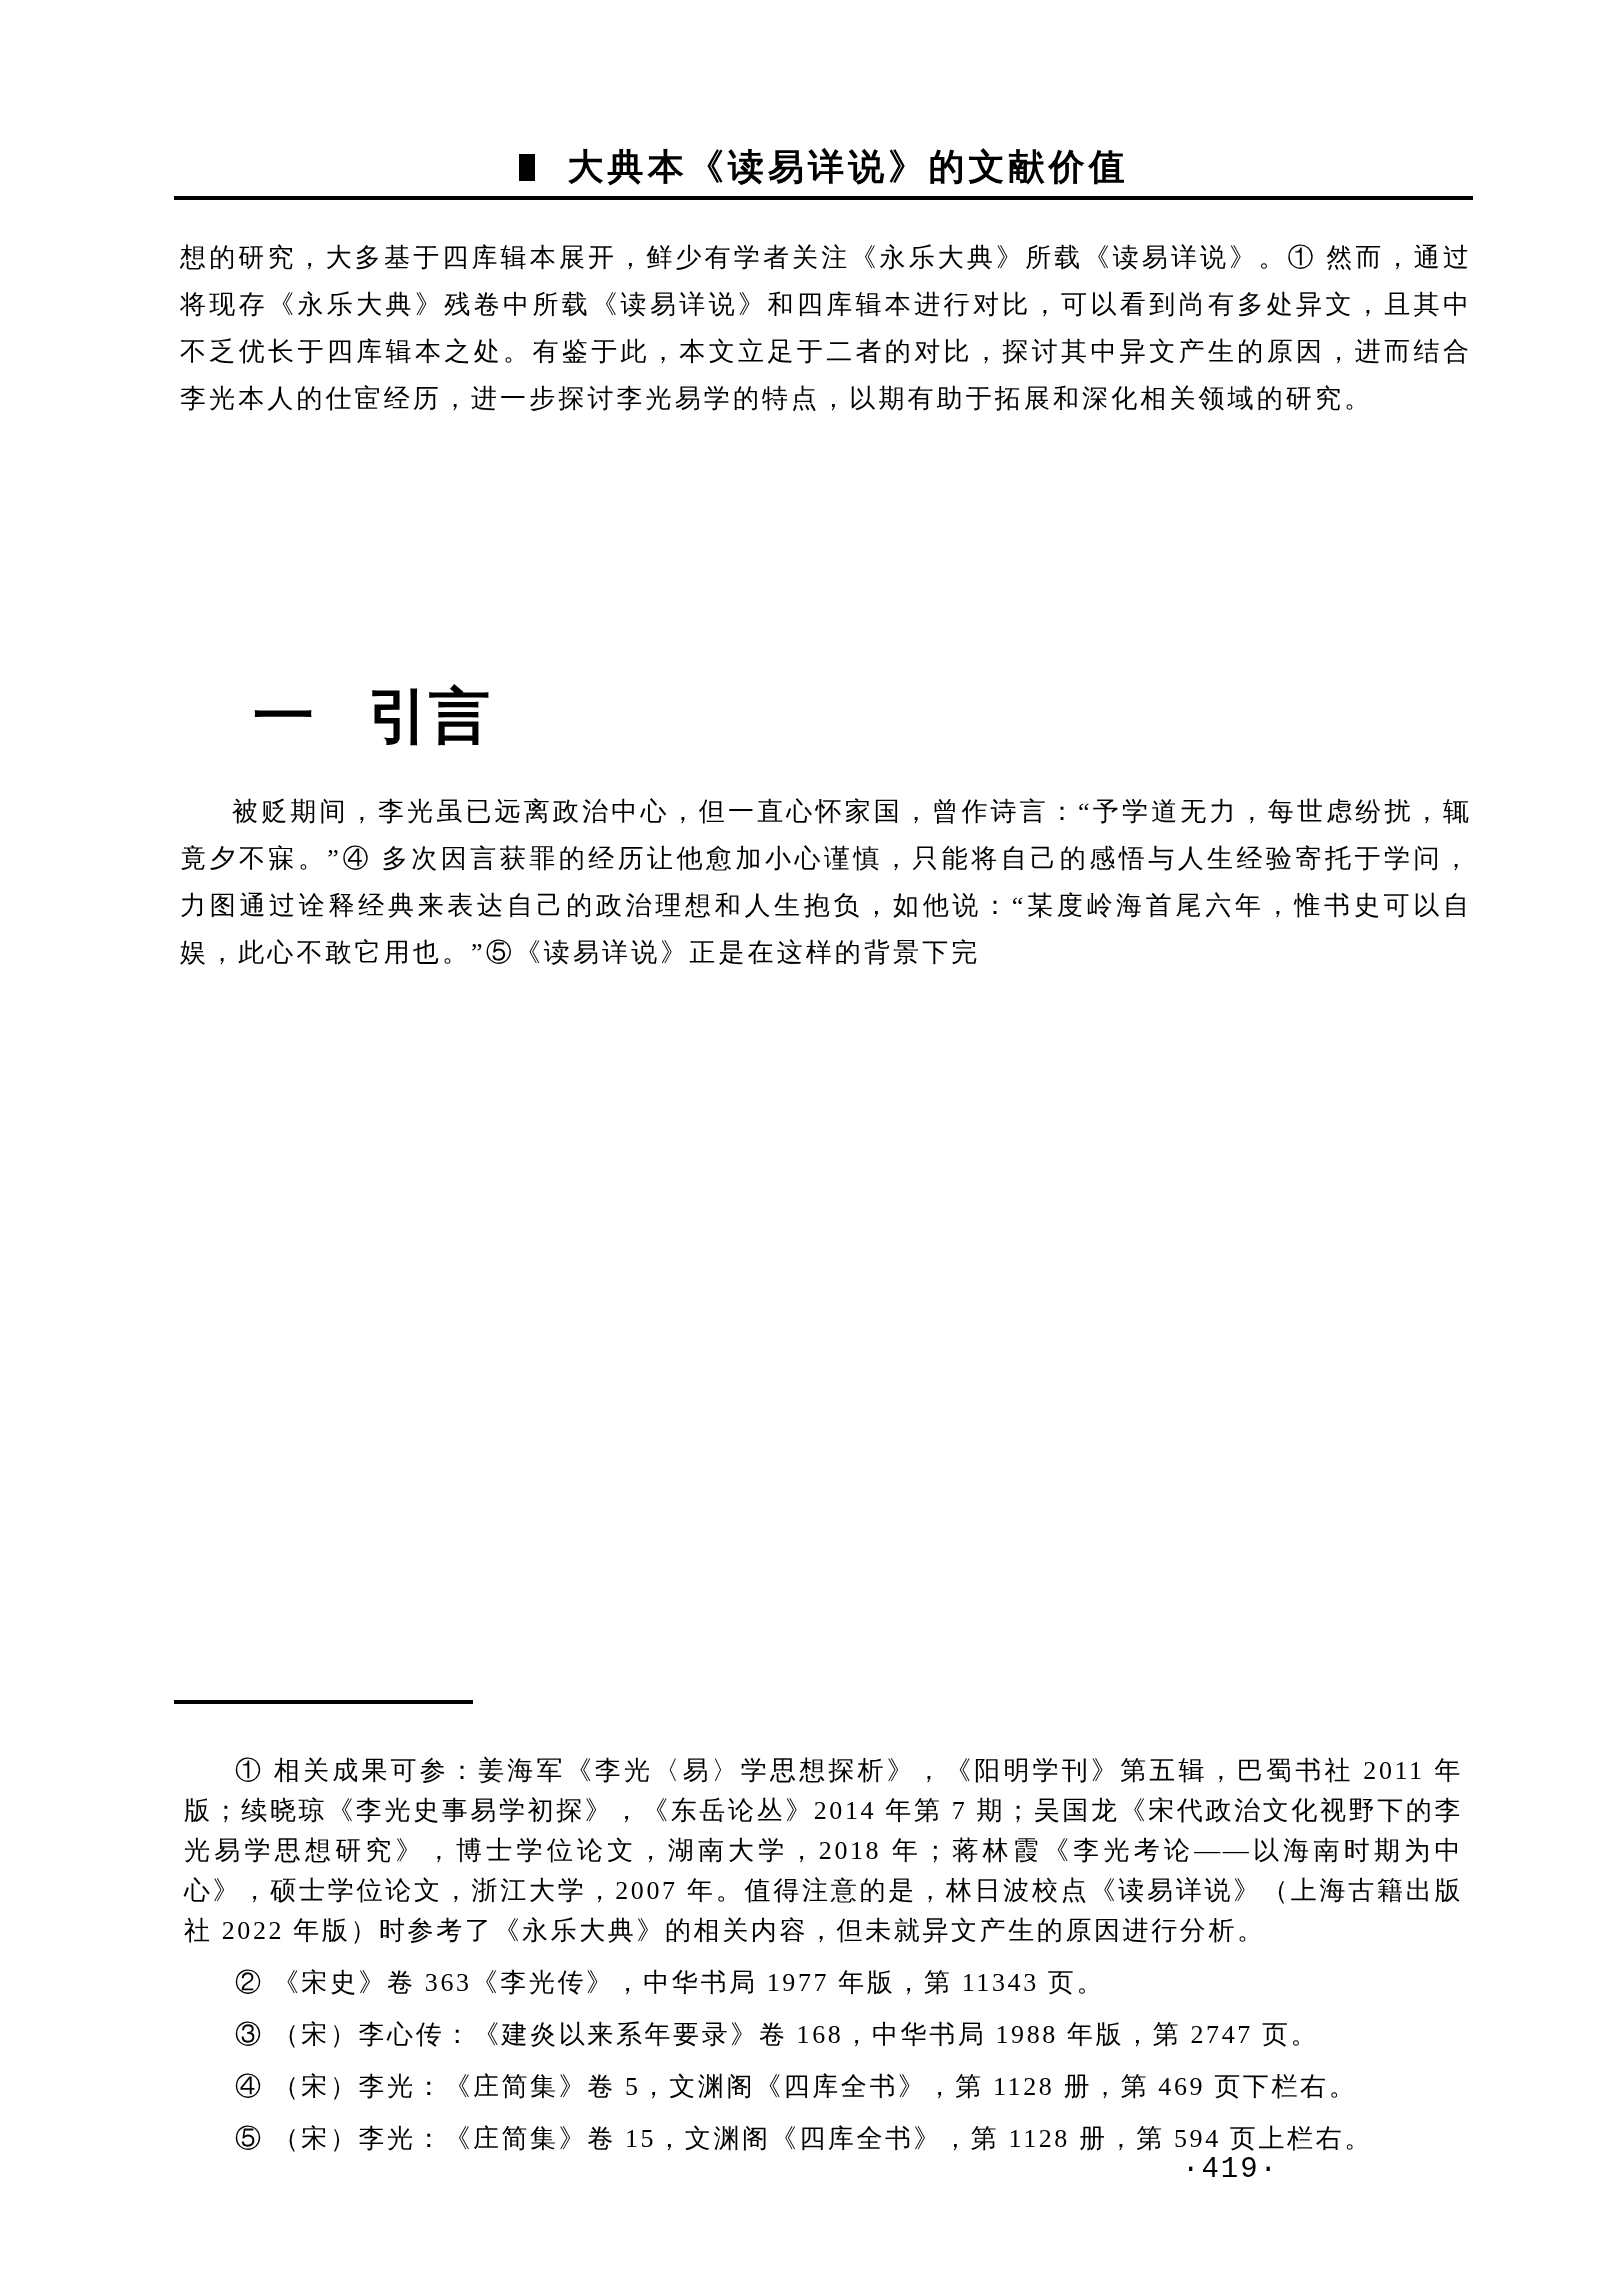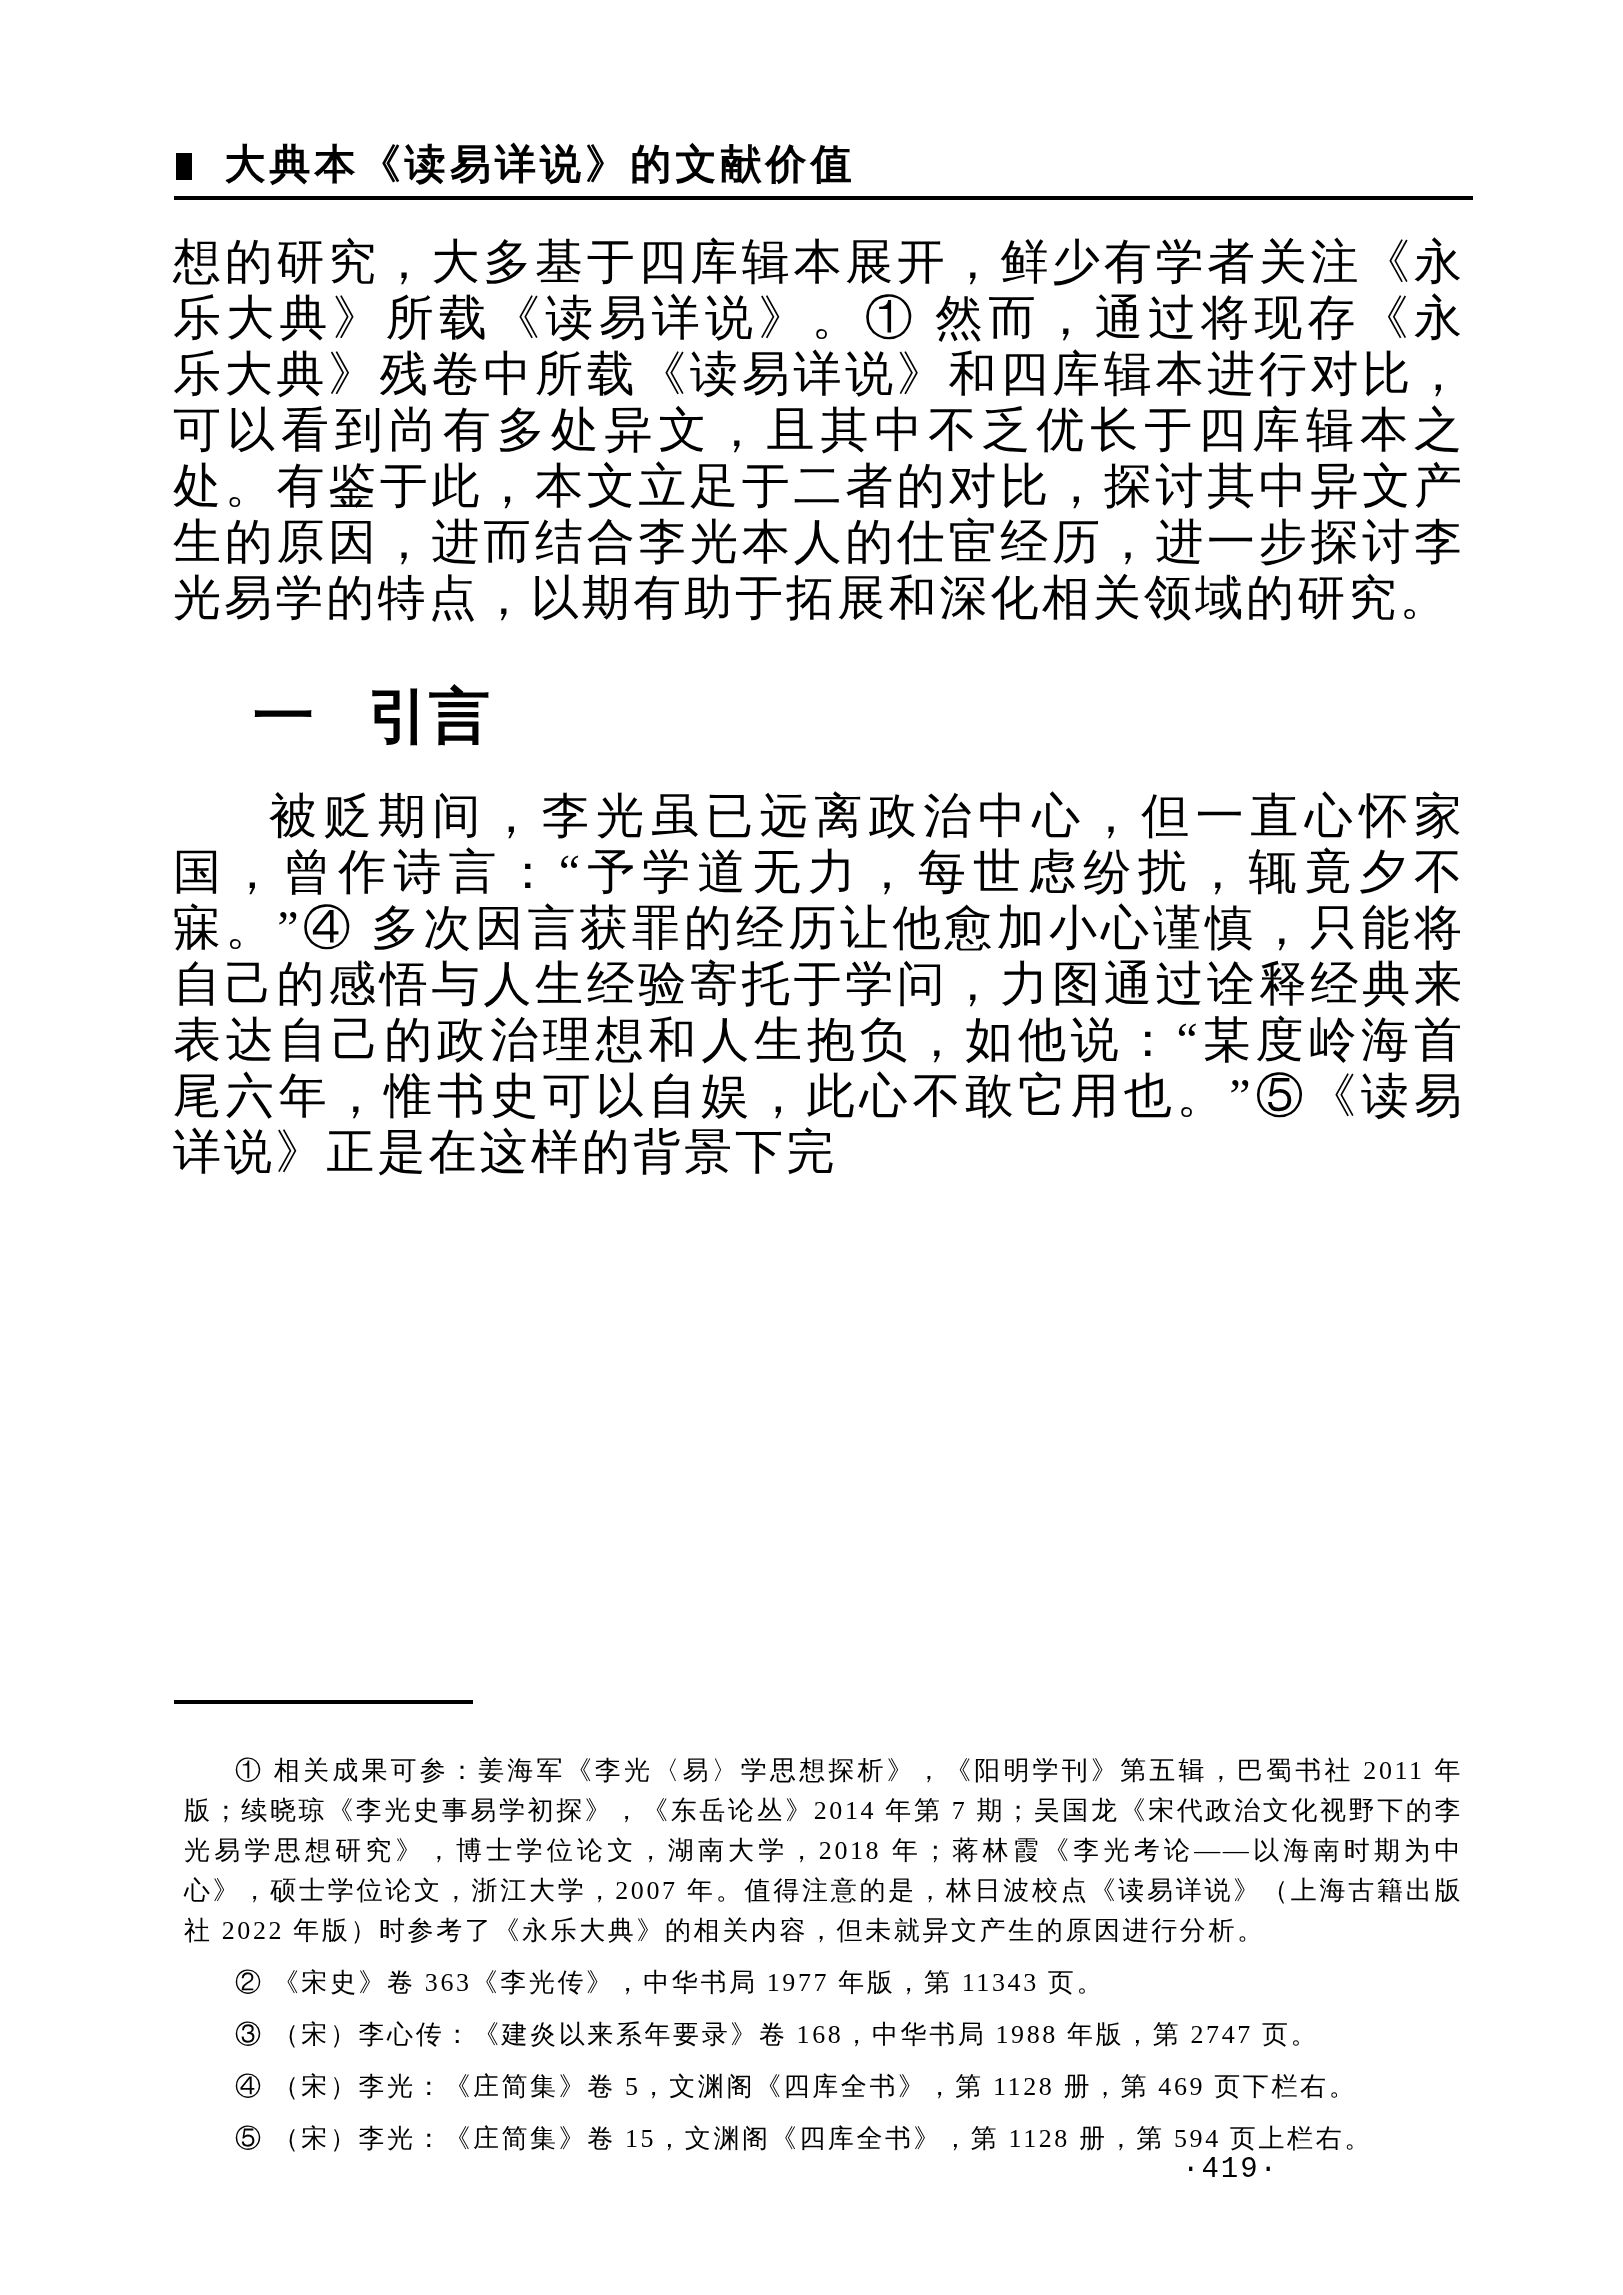--- a/index.html
+++ b/index.html
@@ -12,24 +12,24 @@
     font-family: "Liberation Serif", "DejaVu Serif", serif;
     overflow: hidden;
   }
 
   
   .running-head {
     position: absolute;
     top: 147px;
     left: 176px;
     width: 1296px;
-    text-align: left;
-    font-family: Liberation Mono, monospace;
+    text-align: center;
+    font-family: Liberation Serif, serif;
     font-weight: bold;
-    font-size: 41px;
+    font-size: 36px;
     letter-spacing: 4.1px;
     line-height: 41px;
     white-space: nowrap;
   }
   .head-square {
     display: inline-block;
     width: 16.4px;
     height: 26.6px;
     background: #000;
     margin-right: 32px;
@@ -40,24 +40,24 @@
     top: 196px;
     left: 174px;
     width: 1299px;
     height: 3.6px;
     background: #000;
   }
 
   
   .bodyblock {
     position: absolute;
-    left: 173px;
+    left: 180px;
     width: 1292px;
-    font-size: 48px;
-    line-height: 56px;
+    font-size: 26px;
+    line-height: 47px;
     letter-spacing: 3.1px;
     text-align: justify;
     text-justify: inter-character;
   }
   .bodyblock p { margin: 0; }
   .opening { top: 234px; }
   .intro   { top: 788px; }
   .indent  { text-indent: 2em; }
 
   

